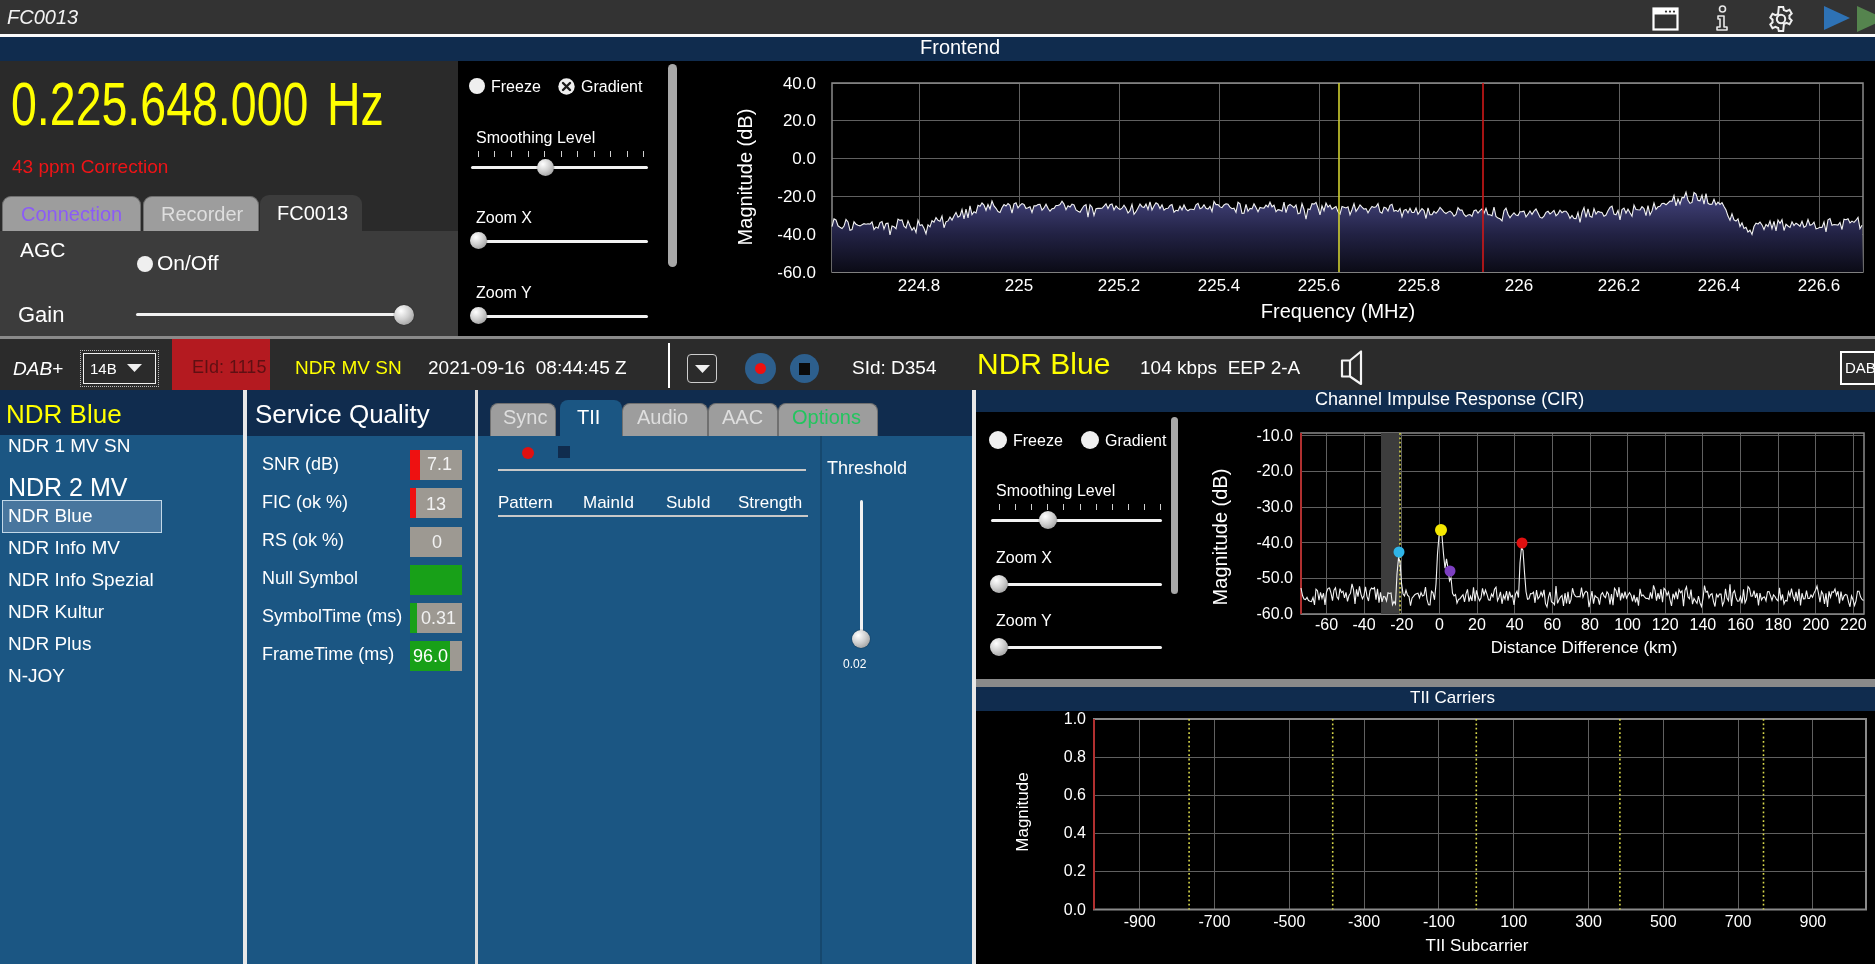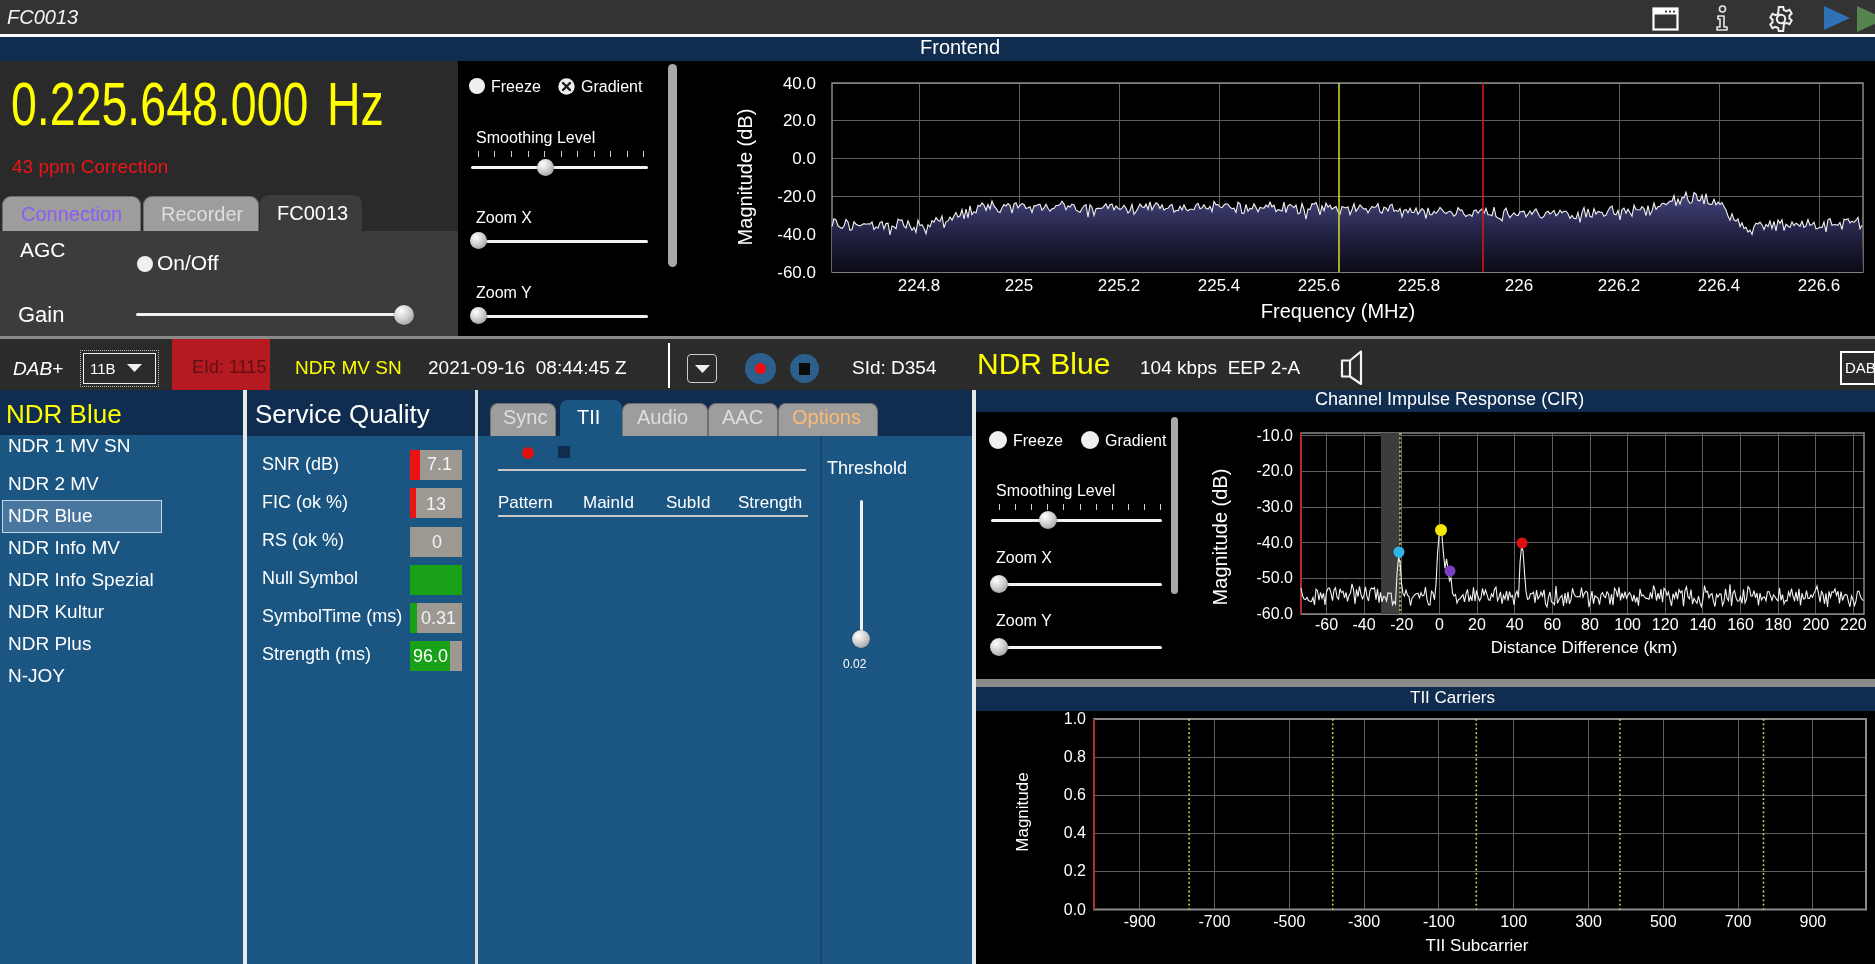--- a/index.html
+++ b/index.html
@@ -148,21 +148,21 @@
     </g>
  <text x="1338" y="318" fill="#fff" font-size="20px" text-anchor="middle">Frequency (MHz)</text>
  <text x="752" y="177" fill="#fff" font-size="20px" text-anchor="middle" transform="rotate(-90 752 177)">Magnitude (dB)</text>
 </svg>
 
 <div class="abs" style="left:0;top:336px;width:1875px;height:3px;background:#8a8a8a"></div>
 <div class="abs" style="left:0;top:339px;width:1875px;height:51px;background:#2b2b2b"></div>
 <div class="abs txt" style="left:13px;top:358px;font-size:19px;font-style:italic">DAB+</div>
 <div class="abs" style="left:80px;top:350px;width:79px;height:37px;border:1px dotted #bbb"></div>
 <div class="abs" style="left:83px;top:353px;width:73px;height:31px;border:1px solid #f0f0f0;background:#2b2b2b"></div>
-<div class="abs txt" style="left:90px;top:360px;font-size:15px">11B</div>
+<div class="abs txt" style="left:90px;top:360px;font-size:15px">14B</div>
 <svg class="abs" style="left:126px;top:363px" width="17" height="10">
     <polygon points="1,1 16,1 8.5,9" fill="#f0f0f0"></polygon>
   </svg>
 <div class="abs" style="left:172px;top:339px;width:98px;height:51px;background:#b41a20"></div>
 <div class="abs" style="left:192px;top:357px;font-size:18px;color:#5f1013;white-space:nowrap">EId: 1115</div>
 <div class="abs" style="left:295px;top:357px;font-size:19px;color:#ffff00;white-space:nowrap">NDR MV SN</div>
 <div class="abs txt" style="left:428px;top:357px;font-size:19px">2021-09-16&nbsp;&nbsp;08:44:45 Z</div>
 <div class="abs" style="left:668px;top:343px;width:2px;height:45px;background:#fff"></div>
 <div class="abs" style="left:687px;top:354px;width:30px;height:29px;border:1.5px solid #ccc;border-radius:4px"></div>
 <svg class="abs" style="left:694px;top:364px" width="17" height="10">
@@ -178,39 +178,39 @@
 <svg class="abs" style="left:1340px;top:349px" width="26" height="37">
  <path d="M2 11.5 h8 v16 h-8 z M10 11.5 L21 2.5 V35 L10 27.5" fill="none" stroke="#f4f4f4" stroke-width="2.2" stroke-linejoin="round"></path>
 </svg>
 <div class="abs" style="left:1840px;top:351px;width:36px;height:34px;border:2px solid #fff"></div>
 <div class="abs txt" style="left:1845px;top:359px;font-size:15px">DAB</div>
 
 <div class="abs" style="left:0;top:390px;width:243px;height:574px;background:#1b5683"></div>
 <div class="abs" style="left:0;top:390px;width:243px;height:45px;background:#102c4e"></div>
 <div class="abs" style="left:6px;top:399px;font-size:26px;color:#ffff00">NDR Blue</div>
 <div class="abs txt" style="left:8px;top:435px;font-size:19px">NDR 1 MV SN</div>
-<div class="abs txt" style="left:8px;top:473px;font-size:19px">NDR 2 MV</div>
+<div class="abs txt" style="left:8px;top:473px;font-size:25px">NDR 2 MV</div>
 <div class="abs" style="left:2px;top:500px;width:160px;height:33px;background:#48769e;border:1.5px solid #c2d8e8"></div>
 <div class="abs txt" style="left:8px;top:505px;font-size:19px">NDR Blue</div>
 <div class="abs txt" style="left:8px;top:537px;font-size:19px">NDR Info MV</div>
 <div class="abs txt" style="left:8px;top:569px;font-size:19px">NDR Info Spezial</div>
 <div class="abs txt" style="left:8px;top:601px;font-size:19px">NDR Kultur</div>
 <div class="abs txt" style="left:8px;top:633px;font-size:19px">NDR Plus</div>
 <div class="abs txt" style="left:8px;top:665px;font-size:19px">N-JOY</div>
 <div class="abs" style="left:243px;top:390px;width:4px;height:574px;background:#e8e8e8"></div>
 
 <div class="abs" style="left:247px;top:390px;width:228px;height:574px;background:#1b5683"></div>
 <div class="abs" style="left:247px;top:390px;width:228px;height:46px;background:#102c4e"></div>
 <div class="abs txt" style="left:255px;top:399px;font-size:26px">Service Quality</div>
 <div class="abs txt" style="left:262px;top:454px;font-size:18px">SNR (dB)</div>
 <div class="abs txt" style="left:262px;top:492px;font-size:18px">FIC (ok %)</div>
 <div class="abs txt" style="left:262px;top:530px;font-size:18px">RS (ok %)</div>
 <div class="abs txt" style="left:262px;top:568px;font-size:18px">Null Symbol</div>
 <div class="abs txt" style="left:262px;top:606px;font-size:18px">SymbolTime (ms)</div>
-<div class="abs txt" style="left:262px;top:644px;font-size:18px">Strength (ms)</div>
+<div class="abs txt" style="left:262px;top:644px;font-size:18px">FrameTime (ms)</div>
 <div class="abs" style="left:410px;top:450px;width:10px;height:30px;background:#ee1111"></div>
 <div class="abs" style="left:420px;top:450px;width:42px;height:30px;background:#9d9992"></div>
 <div class="abs" style="left:427px;top:454px;font-size:18px;color:#f2f2f2">7.1</div>
 <div class="abs" style="left:410px;top:488px;width:6px;height:30px;background:#ee1111"></div>
 <div class="abs" style="left:416px;top:488px;width:46px;height:30px;background:#9d9992"></div>
 <div class="abs" style="left:426px;top:494px;font-size:18px;color:#f2f2f2">13</div>
 <div class="abs" style="left:410px;top:527px;width:52px;height:30px;background:#9d9992"></div>
 <div class="abs" style="left:432px;top:532px;font-size:18px;color:#f2f2f2">0</div>
 <div class="abs" style="left:410px;top:565px;width:52px;height:30px;background:#18a018"></div>
 <div class="abs" style="left:410px;top:603px;width:7px;height:30px;background:#18a018"></div>
@@ -225,21 +225,21 @@
 <div class="abs" style="left:478px;top:436px;width:494px;height:528px;background:#1b5683"></div>
 <div class="abs" style="left:820px;top:436px;width:2px;height:528px;background:#16486e"></div>
 
 <div class="abs" style="left:490px;top:403px;width:66px;height:33px;background:#9d9d9d;border-radius:8px 8px 0 0;border:1px solid #707070;border-bottom:none"></div>
 <div class="abs" style="left:503px;top:406px;font-size:20px;color:#dedede">Sync</div>
 <div class="abs" style="left:622px;top:403px;width:86px;height:33px;background:#9d9d9d;border-radius:8px 8px 0 0;border:1px solid #707070;border-bottom:none"></div>
 <div class="abs" style="left:637px;top:406px;font-size:20px;color:#dedede">Audio</div>
 <div class="abs" style="left:708px;top:403px;width:70px;height:33px;background:#9d9d9d;border-radius:8px 8px 0 0;border:1px solid #707070;border-bottom:none"></div>
 <div class="abs" style="left:722px;top:406px;font-size:20px;color:#dedede">AAC</div>
 <div class="abs" style="left:778px;top:403px;width:100px;height:33px;background:#9d9d9d;border-radius:8px 8px 0 0;border:1px solid #707070;border-bottom:none"></div>
-<div class="abs" style="left:792px;top:406px;font-size:20px;color:#fdba74">Options</div>
+<div class="abs" style="left:792px;top:406px;font-size:20px;color:#22c55e">Options</div>
 <div class="abs" style="left:560px;top:400px;width:62px;height:37px;background:#1b5683;border-radius:8px 8px 0 0"></div>
 <div class="abs txt" style="left:577px;top:406px;font-size:20px">TII</div>
 
 <div class="abs" style="left:522px;top:447px;width:12px;height:12px;border-radius:50%;background:#e01010"></div>
 <div class="abs" style="left:558px;top:446px;width:12px;height:12px;background:#102c4e"></div>
 <div class="abs" style="left:498px;top:469px;width:308px;height:2px;background:#c8c8c8"></div>
 <div class="abs txt" style="left:498px;top:493px;font-size:17px">Pattern</div>
 <div class="abs txt" style="left:583px;top:493px;font-size:17px">MainId</div>
 <div class="abs txt" style="left:666px;top:493px;font-size:17px">SubId</div>
 <div class="abs txt" style="left:738px;top:493px;font-size:17px">Strength</div>

